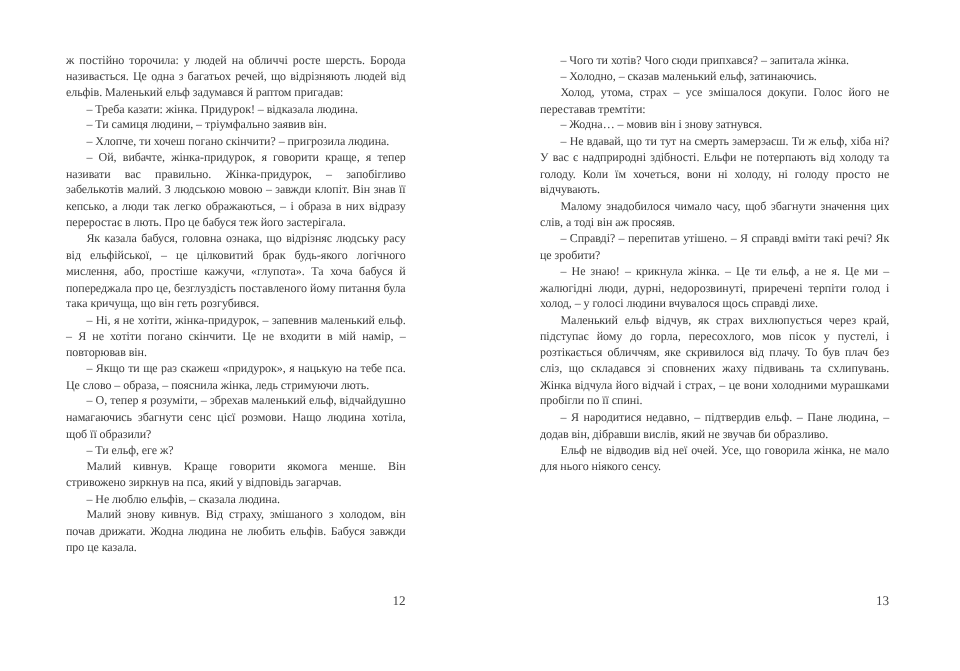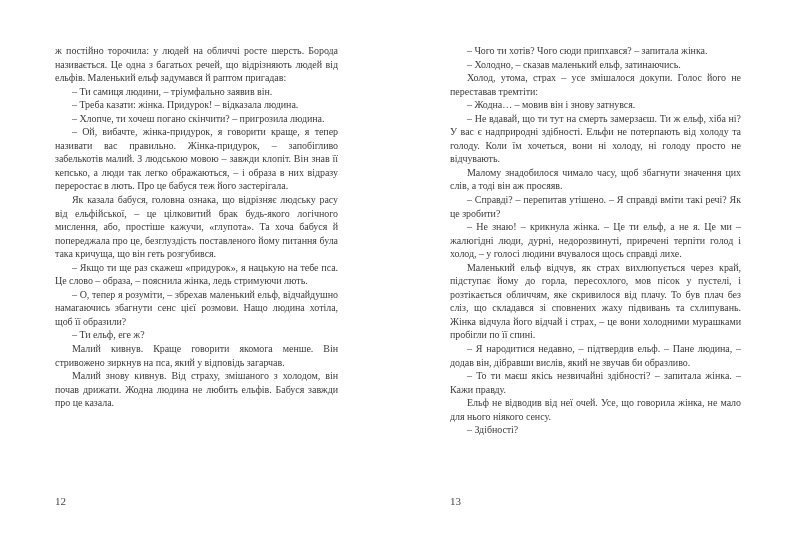--- a/index.html
+++ b/index.html
@@ -35,55 +35,55 @@
     text-indent: 17px;
   }
   .page-text p.continuation {
     text-indent: 0;
   }
   .pagenum {
     position: absolute;
     top: 495px;
     font-size: 11px;
     color: #474747;
-    text-align: left;
+    text-align: right;
   }
   .pagenum-left  { left: 55px;  width: 283px; }
   .pagenum-right { left: 450px; width: 291px; }
 </style>
 </head>
 <body>
 
 <div class="spread">
 
   <div class="page-text page-text-left">
     <p class="continuation">ж постійно торочила: у людей на обличчі росте шерсть. Борода називається. Це одна з багатьох речей, що відрізняють людей від ельфів. Маленький ельф задумався й раптом пригадав:</p>
+    <p>– Треба казати: жінка. Придурок! – відказала людина.</p>
     <p>– Ти самиця людини, – тріумфально заявив він.</p>
-    <p>– Треба казати: жінка. Придурок! – відказала людина.</p>
     <p>– Хлопче, ти хочеш погано скінчити? – пригрозила людина.</p>
     <p>– Ой, вибачте, жінка-придурок, я говорити краще, я тепер називати вас правильно. Жінка-придурок, – запобігливо забелькотів малий. З людською мовою – завжди клопіт. Він знав її кепсько, а люди так легко ображаються, – і образа в них відразу переростає в лють. Про це бабуся теж його застерігала.</p>
     <p>Як казала бабуся, головна ознака, що відрізняє людську расу від ельфійської, – це цілковитий брак будь-якого логічного мислення, або, простіше кажучи, «глупота». Та хоча бабуся й попереджала про це, безглуздість поставленого йому питання була така кричуща, що він геть розгубився.</p>
+    <p>– Ні, я не хотіти, жінка-придурок, – запевнив маленький ельф. – Я не хотіти погано скінчити. Це не входити в мій намір, – повторював він.</p>
     <p>– Якщо ти ще раз скажеш «придурок», я нацькую на тебе пса. Це слово – образа, – пояснила жінка, ледь стримуючи лють.</p>
     <p>– О, тепер я розуміти, – збрехав маленький ельф, відчайдушно намагаючись збагнути сенс цієї розмови. Нащо людина хотіла, щоб її образили?</p>
     <p>– Ти ельф, еге ж?</p>
     <p>Малий кивнув. Краще говорити якомога менше. Він стривожено зиркнув на пса, який у відповідь загарчав.</p>
+    <p>– Не люблю ельфів, – сказала людина.</p>
     <p>Малий знову кивнув. Від страху, змішаного з холодом, він почав дрижати. Жодна людина не любить ельфів. Бабуся завжди про це казала.</p>
   </div>
   <div class="pagenum pagenum-left">12</div>
 
   <div class="page-text page-text-right">
     <p>– Чого ти хотів? Чого сюди припхався? – запитала жінка.</p>
     <p>– Холодно, – сказав маленький ельф, затинаючись.</p>
     <p>Холод, утома, страх – усе змішалося докупи. Голос його не переставав тремтіти:</p>
     <p>– Жодна… – мовив він і знову затнувся.</p>
     <p>– Не вдавай, що ти тут на смерть замерзаєш. Ти ж ельф, хіба ні? У вас є надприродні здібності. Ельфи не потерпають від холоду та голоду. Коли їм хочеться, вони ні холоду, ні голоду просто не відчувають.</p>
     <p>Малому знадобилося чимало часу, щоб збагнути значення цих слів, а тоді він аж просяяв.</p>
     <p>– Справді? – перепитав утішено. – Я справді вміти такі речі? Як це зробити?</p>
     <p>– Не знаю! – крикнула жінка. – Це ти ельф, а не я. Це ми – жалюгідні люди, дурні, недорозвинуті, приречені терпіти голод і холод, – у голосі людини вчувалося щось справді лихе.</p>
     <p>Маленький ельф відчув, як страх вихлюпується через край, підступає йому до горла, пересохлого, мов пісок у пустелі, і розтікається обличчям, яке скривилося від плачу. То був плач без сліз, що складався зі сповнених жаху підвивань та схлипувань. Жінка відчула його відчай і страх, – це вони холодними мурашками пробігли по її спині.</p>
     <p>– Я народитися недавно, – підтвердив ельф. – Пане людина, – додав він, дібравши вислів, який не звучав би образливо.</p>
-    <p>– То ти маєш якісь незвичайні здібності? – запитала жінка. – Кажи правду.</p>
     <p>Ельф не відводив від неї очей. Усе, що говорила жінка, не мало для нього ніякого сенсу.</p>
-    <p>– Здібності?</p>
   </div>
   <div class="pagenum pagenum-right">13</div>
 
 </div>
 
 </body></html>

